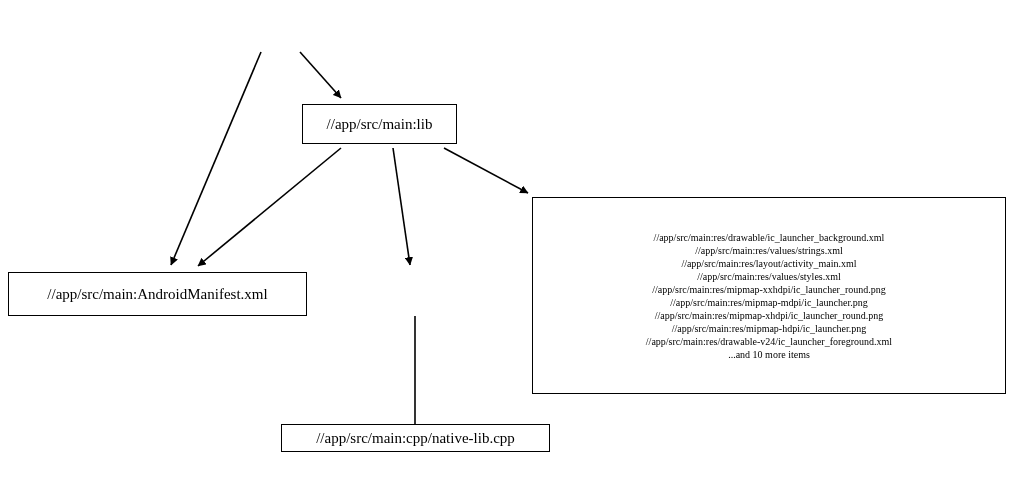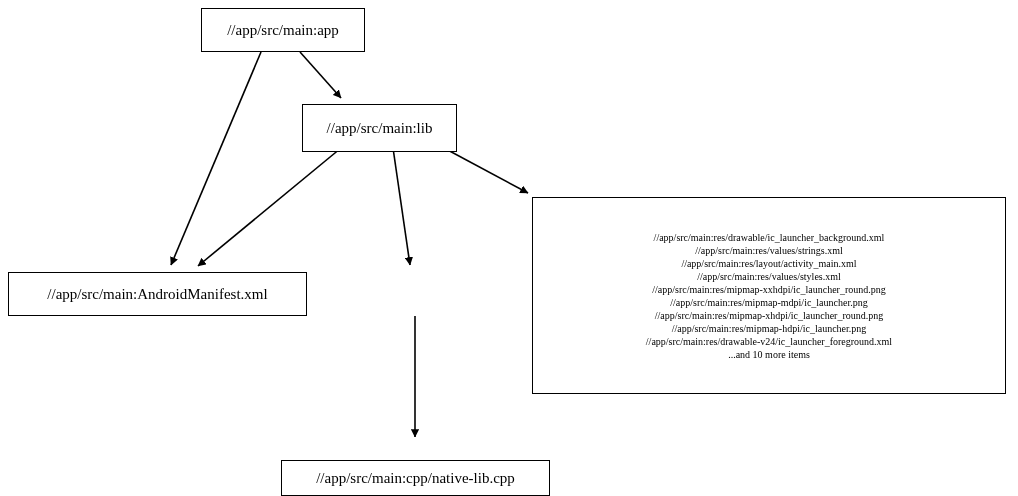--- a/index.html
+++ b/index.html
@@ -50,21 +50,21 @@
   #node-app {
     left: 201px;
     top: 8px;
     width: 164px;
     height: 44px;
   }
   #node-lib {
     left: 302px;
     top: 104px;
     width: 155px;
-    height: 48px;
+    height: 40px;
   }
   #node-manifest {
     left: 8px;
     top: 272px;
     width: 299px;
     height: 44px;
   }
   #node-jnilib {
     left: 325px;
     top: 272px;
@@ -72,23 +72,23 @@
     height: 44px;
   }
   #node-res {
     left: 532px;
     top: 197px;
     width: 474px;
     height: 197px;
   }
   #node-nativelib {
     left: 281px;
-    top: 460px;
+    top: 424px;
     width: 269px;
-    height: 36px;
+    height: 28px;
   }
 </style>
 </head>
 <body>
 
 <div id="graph-canvas">
 
   <svg id="edge-layer" viewBox="0 0 1018 496" width="1018" height="496" xmlns="http://www.w3.org/2000/svg">
     <defs>
       <marker id="arrow" viewBox="0 0 10 10" refX="9.4" refY="5" markerWidth="5.2" markerHeight="5.2" orient="auto-start-reverse">
@@ -114,23 +114,20 @@
 
     <g>
       <path d="M 444,148 L 528,193" stroke="#000000" stroke-width="1.6" fill="none" marker-end="url(#arrow)"></path>
     </g>
 
     <g>
       <path d="M 415,316 L 415,437" stroke="#000000" stroke-width="1.6" fill="none" marker-end="url(#arrow)"></path>
     </g>
   </svg>
 
-  <div class="node" id="node-app">
-    <span class="node-label">//app/src/main:app</span>
-  </div>
 
   <div class="node" id="node-lib">
     <span class="node-label">//app/src/main:lib</span>
   </div>
 
   <div class="node" id="node-manifest">
     <span class="node-label">//app/src/main:AndroidManifest.xml</span>
   </div>
 
 

